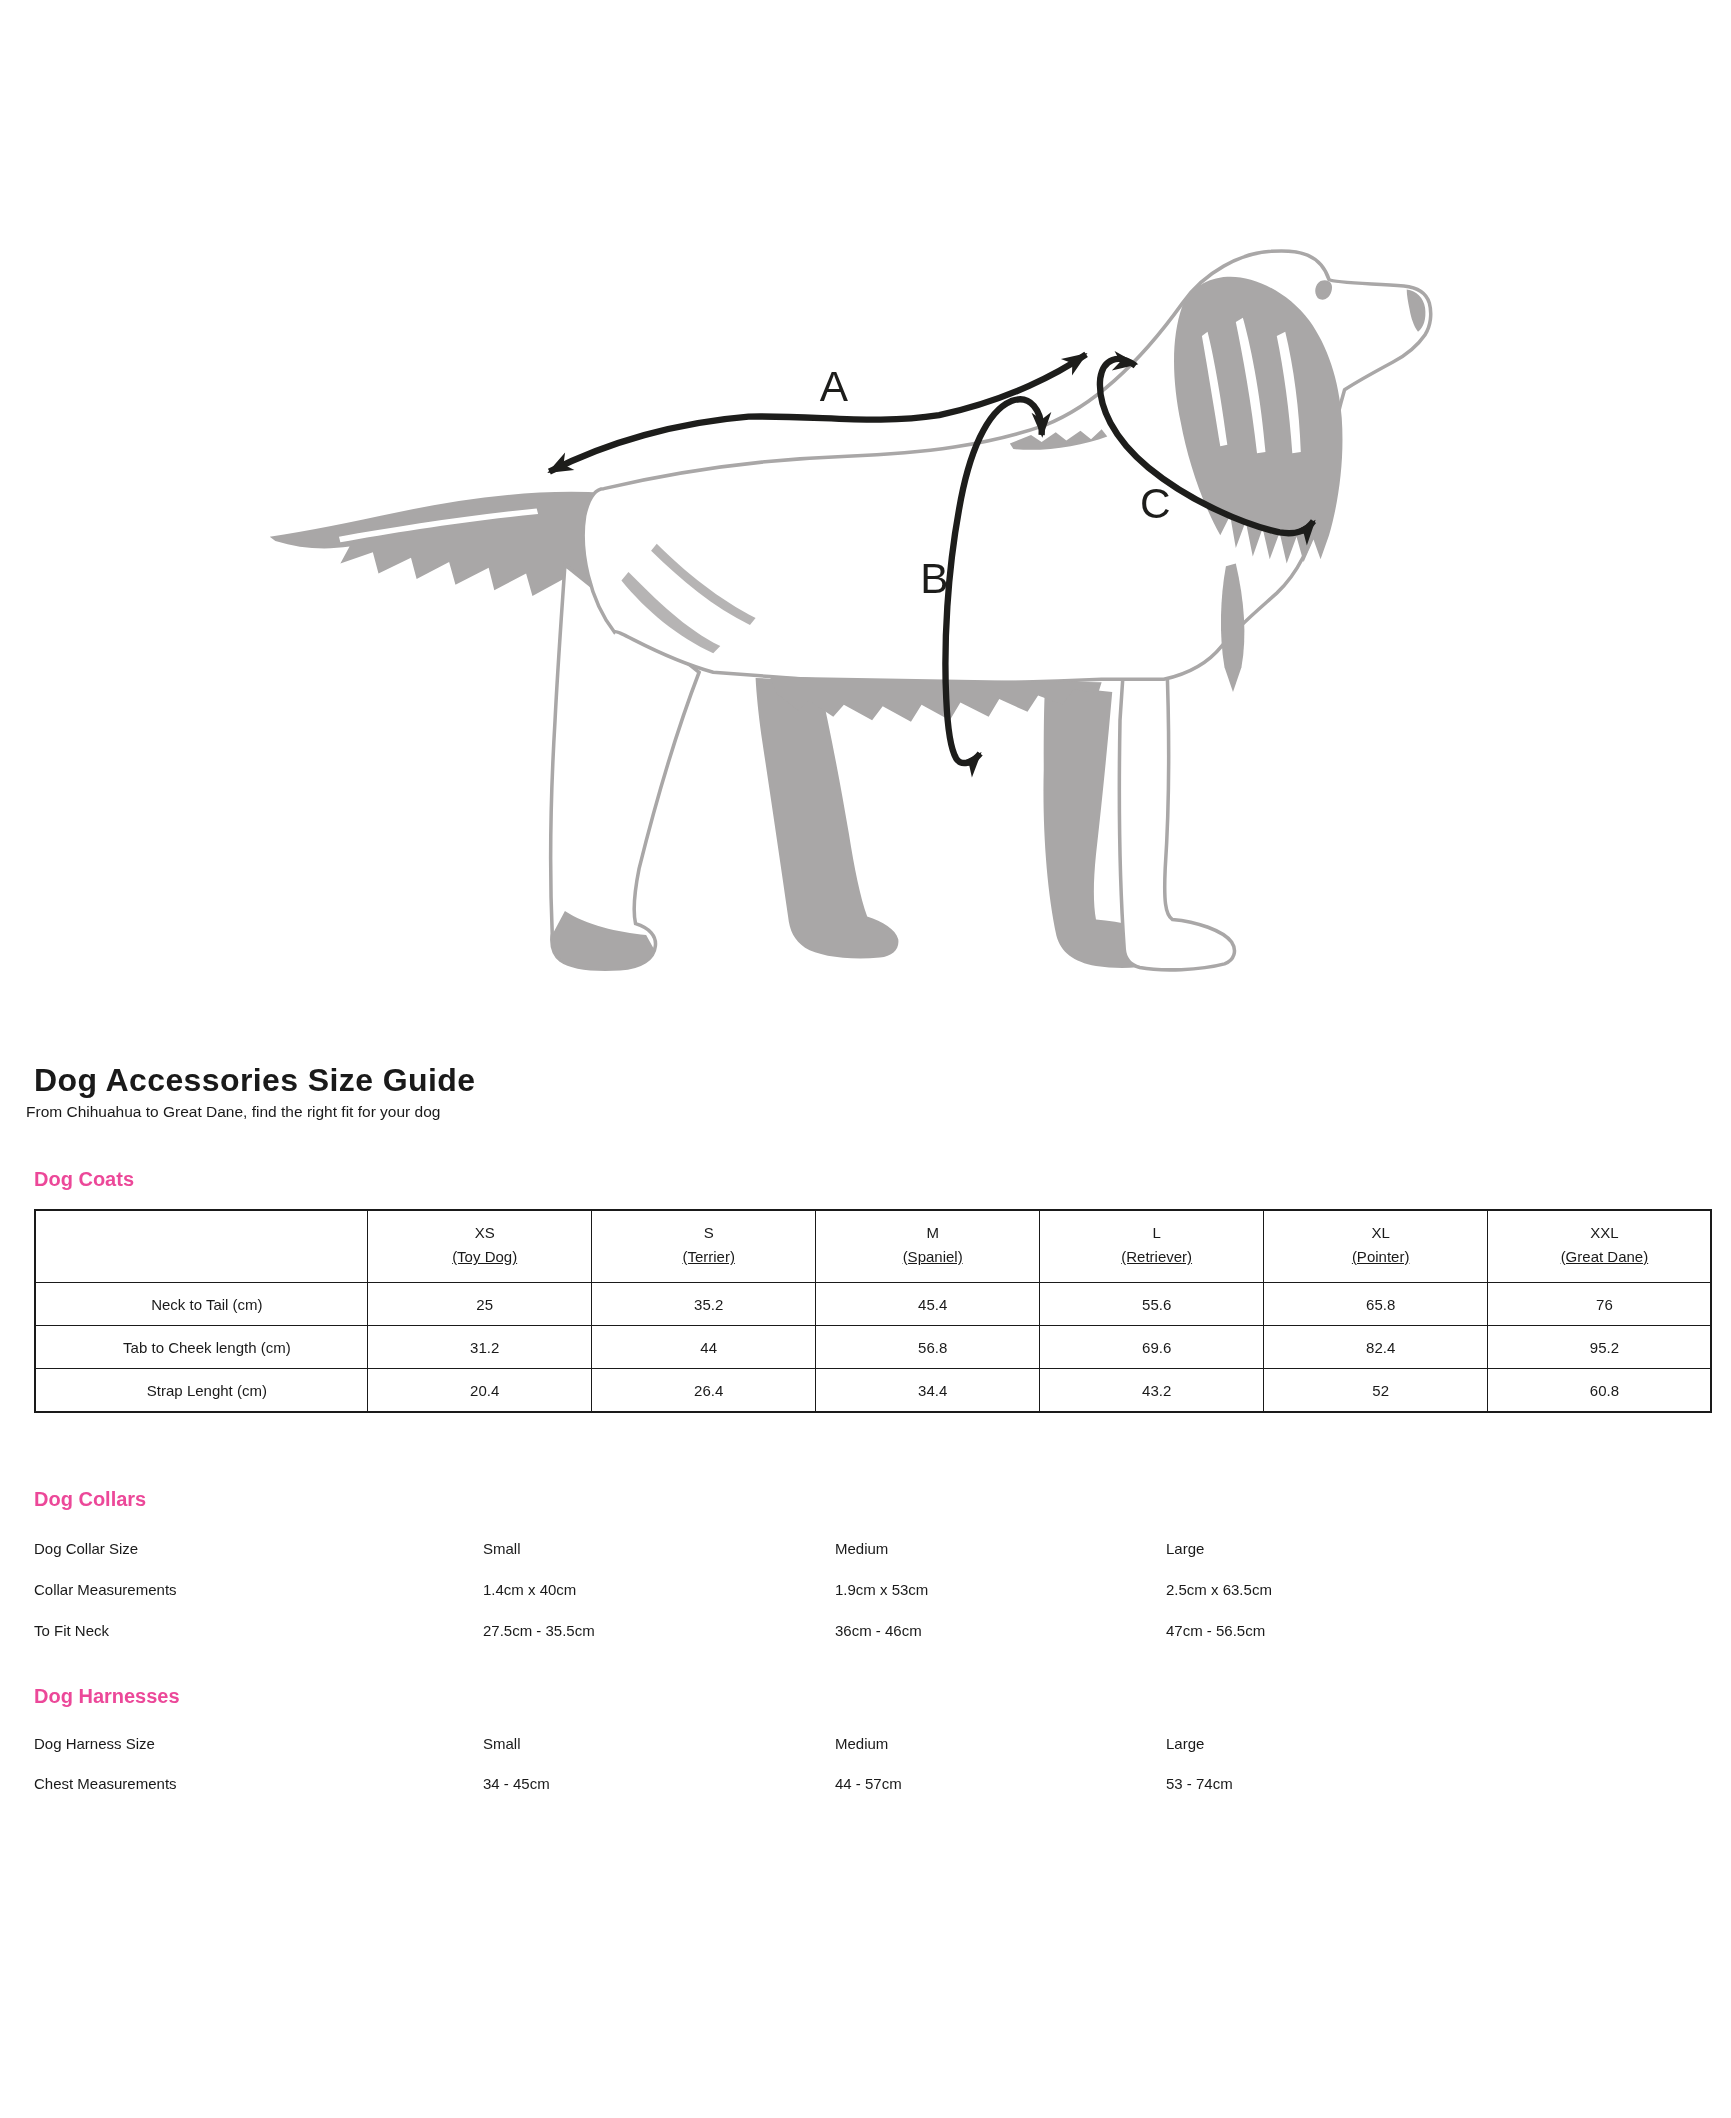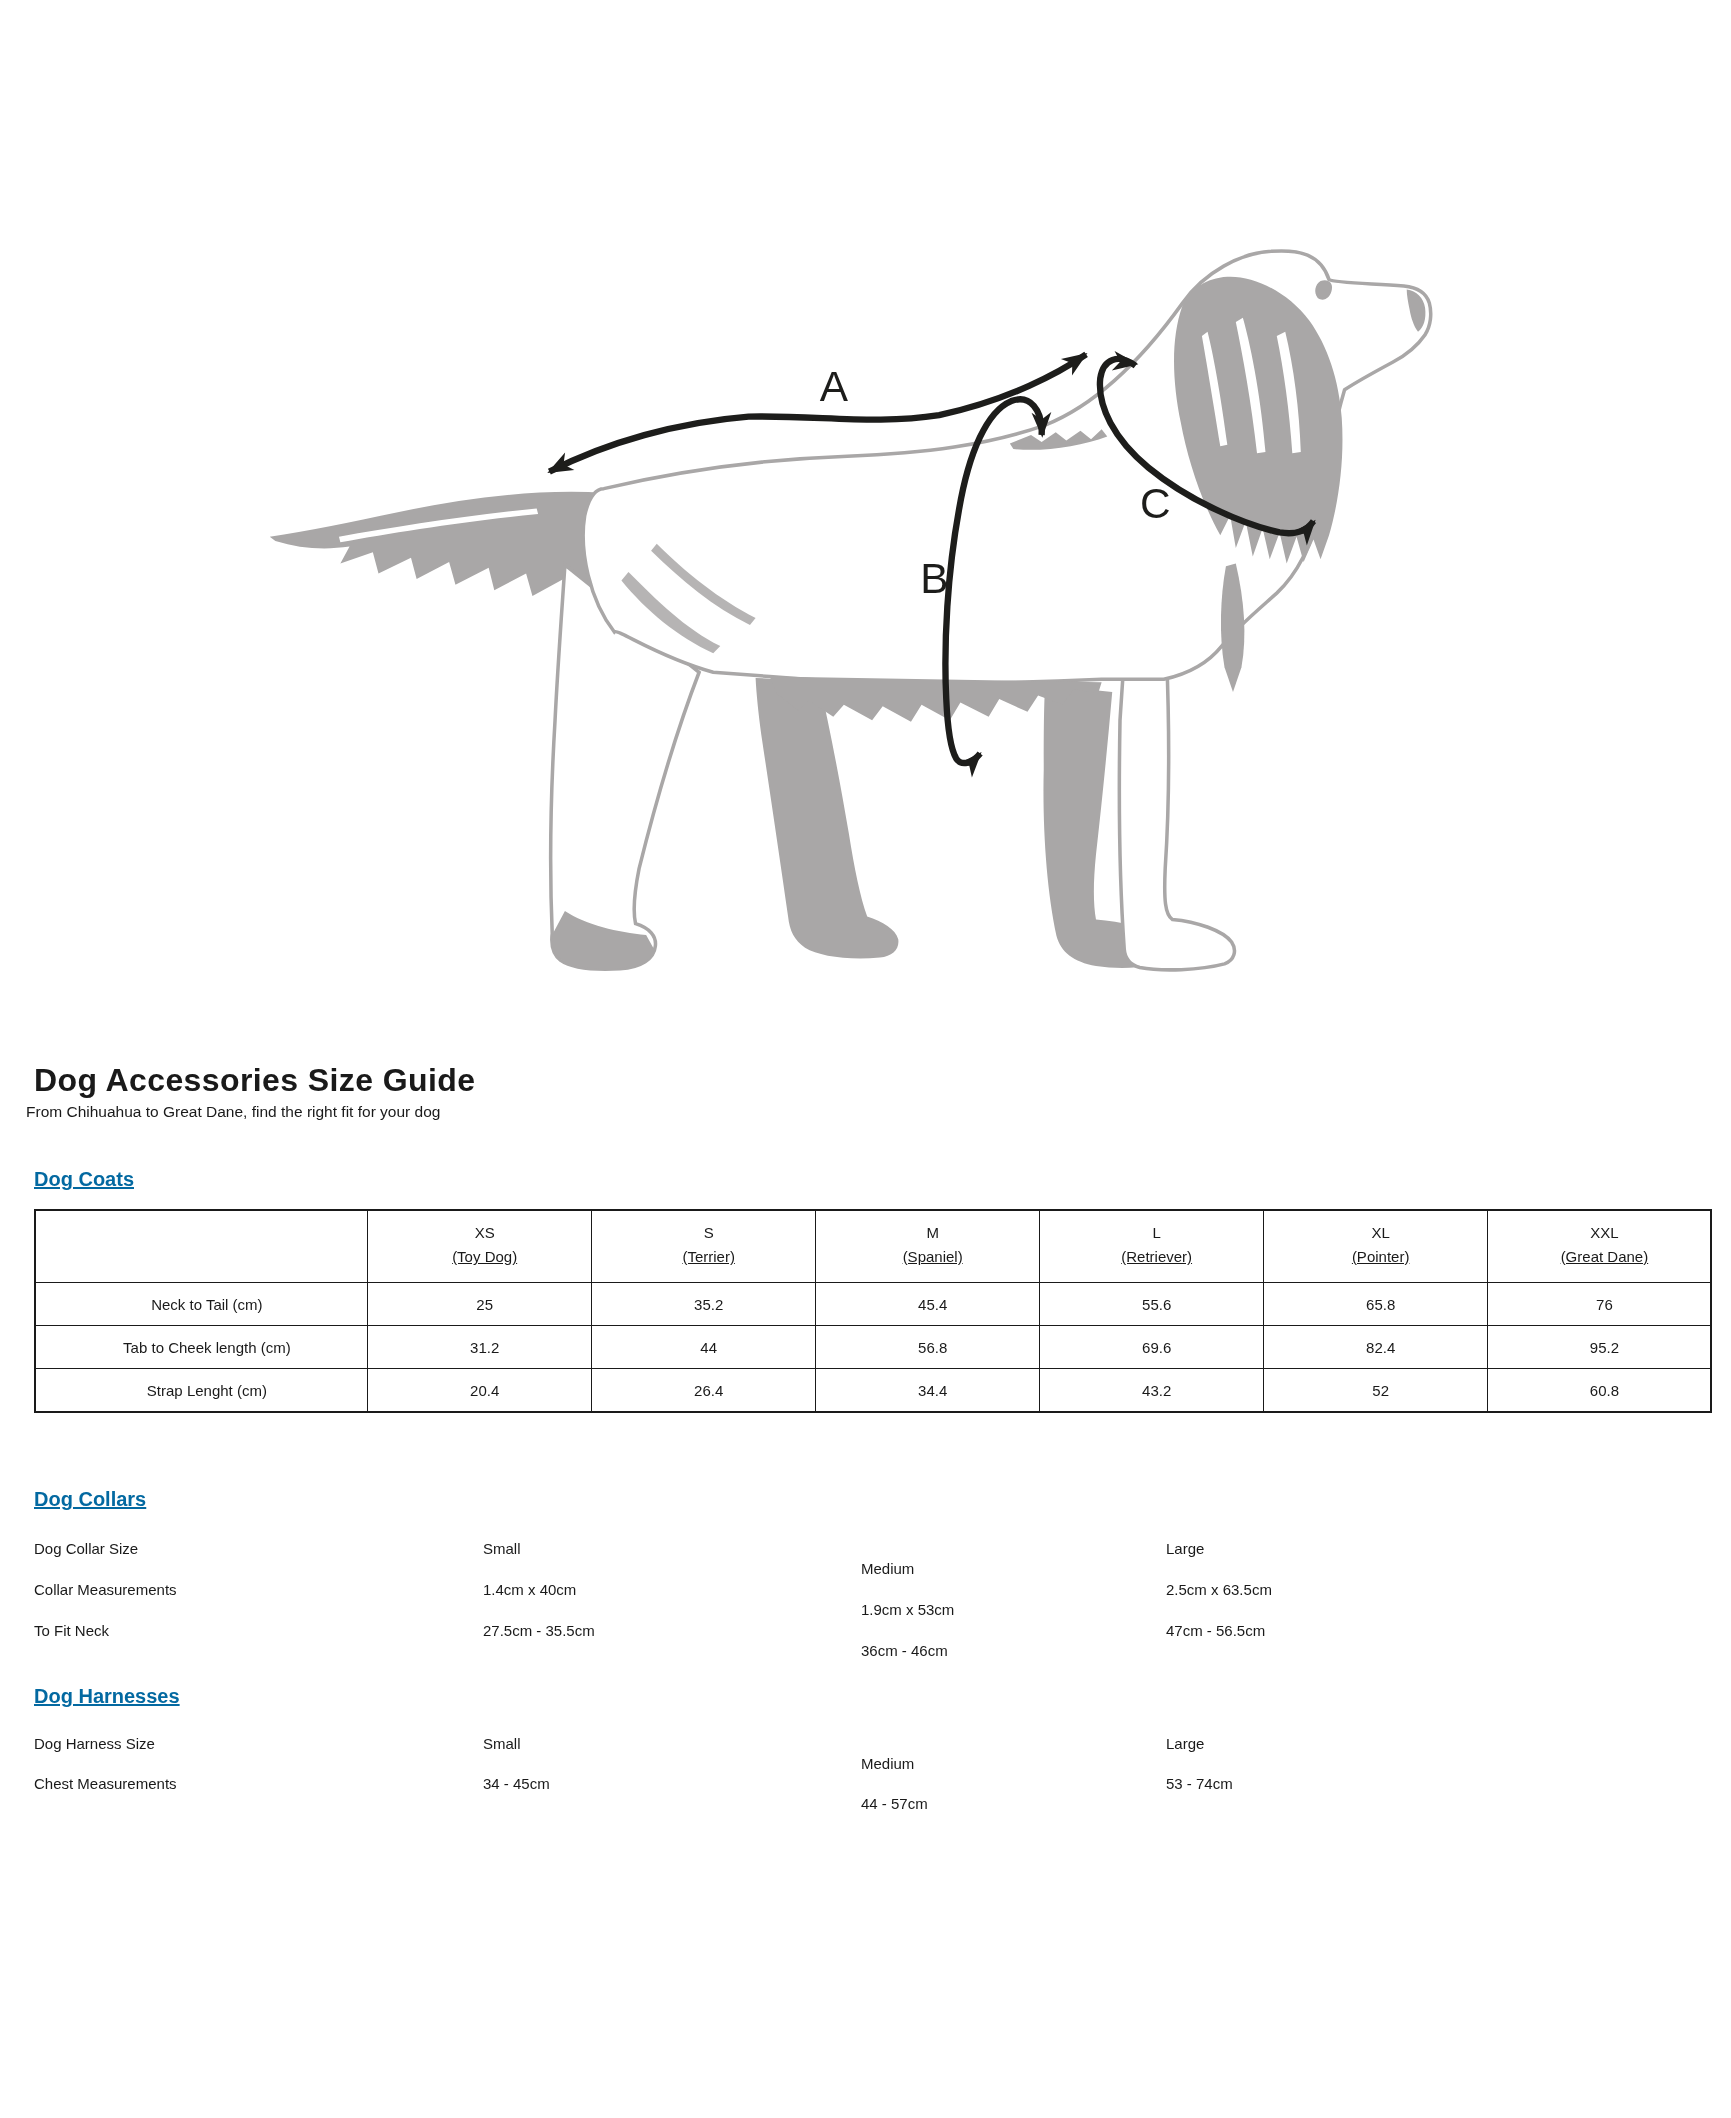--- a/index.html
+++ b/index.html
@@ -2,34 +2,34 @@
 <html style="font-size:11.3px"><head>
 <meta charset="utf-8">
 <style>
   html,body{margin:0;padding:0;background:#ffffff;}
   #canvas{position:relative;width:1731px;height:2119px;background:#ffffff;overflow:hidden;
           font-family:"Liberation Sans", sans-serif;color:#1c1c1c;}
   .abs{position:absolute;}
   
   .page-title{left:34px;top:1062px;font-size:32px;font-weight:700;letter-spacing:0.4px;color:#1a1a1a;}
   .page-subtitle{left:26px;top:1103px;font-size:15.5px;font-weight:400;color:#1a1a1a;}
-  .section-heading{font-size:20px;font-weight:700;color:#0369a1;left:34px;text-decoration:underline;}
+  .section-heading{font-size:20px;font-weight:700;color:#ec4899;left:34px;}
   
   .coats-table{position:absolute;left:34px;top:1209px;width:1675px;border-collapse:collapse;
                table-layout:fixed;border:2.1px solid #1a1a1a;font-size:15px;color:#1a1a1a;}
   .coats-table th,.coats-table td{border:1.4px solid #1a1a1a;font-weight:400;text-align:center;}
   .coats-table th{height:60px;vertical-align:top;padding:11.3px 0 0 11.3px;}
   .coats-table th .size{display:block;line-height:21px;}
   .coats-table th .breed{display:block;line-height:21px;margin-top:2.8px;text-decoration:underline;}
   .coats-table td{height:42px;vertical-align:middle;padding:0 0 0 11.3px;}
   
   .spec-row{position:absolute;left:0;width:1647px;height:21px;font-size:15px;color:#1a1a1a;}
   .spec-row .lbl{position:absolute;left:34px;}
   .spec-row .v1{position:absolute;left:483px;}
-  .spec-row .v2{position:absolute;left:861px;margin-top:20px;}
+  .spec-row .v2{position:absolute;left:835px;}
   .spec-row .v3{position:absolute;left:1156px;margin-left:10px;}
   
   .dog-svg{position:absolute;left:233px;top:233px;width:1250px;height:798px;}
   .measure-letter{font-family:"Liberation Sans", sans-serif;font-size:60px;fill:#1d1d1b;}
 </style>
 </head>
 <body>
 
 <div id="canvas">
 

